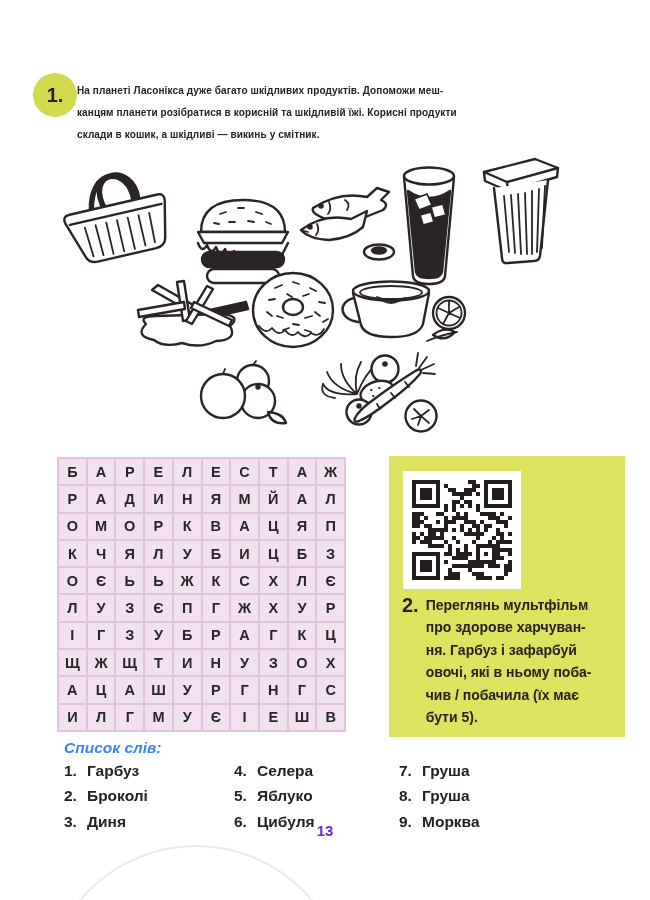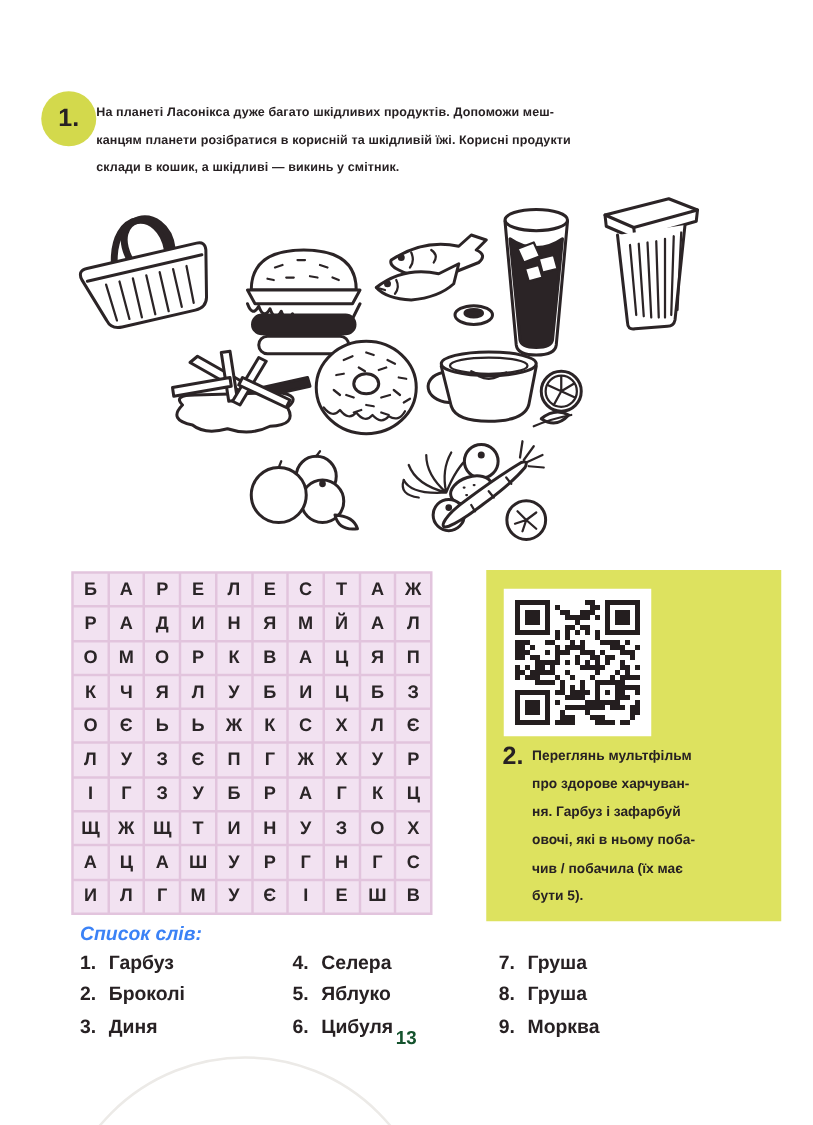--- a/index.html
+++ b/index.html
@@ -31,32 +31,32 @@
         font-weight:700;font-size:14.5px;color:#2a2527;}
 
   
   .panel{position:absolute;left:389px;top:456px;width:236px;height:281px;background:#dde25f;}
   .qr-box{position:absolute;left:14px;top:15px;width:118px;height:118px;background:#ffffff;
           display:flex;align-items:center;justify-content:center;}
   #qr-svg{width:100px;height:100px;fill:#241e1f;shape-rendering:crispEdges;}
   #qr-svg rect{stroke:none;fill:#241e1f;}
   .task2{position:absolute;left:13px;top:138px;display:flex;gap:7px;}
   .t2num{font-size:20px;font-weight:700;line-height:23px;}
-  .t2text{width:192px;font-size:11px;font-weight:700;line-height:22.4px;}
+  .t2text{width:192px;font-size:14px;font-weight:700;line-height:22.4px;}
 
   
   .wl-head{position:absolute;left:64px;top:739px;font-size:15.5px;font-weight:700;
            font-style:italic;color:#3b82f6;}
   .wl-cols{position:absolute;left:64px;top:762px;display:flex;}
   .wl-col{width:170px;}
   .wl-col:nth-child(2){width:165px;}
   .wl-item{height:25.4px;display:flex;font-size:15.5px;font-weight:700;}
   .wl-num{width:23px;}
 
-  .pagenum{position:absolute;left:0;top:822px;width:650px;text-align:center;color:#14532d;
+  .pagenum{position:absolute;left:0;top:822px;width:650px;text-align:center;color:#6d28d9;
            font-size:15px;font-weight:700;}
   .arc{position:absolute;left:44px;top:845px;width:300px;height:300px;border:2px solid #eceae7;
        border-radius:50%;}
 </style>
 </head>
 <body>
 
 <div class="page">
 
   <div class="badge">

